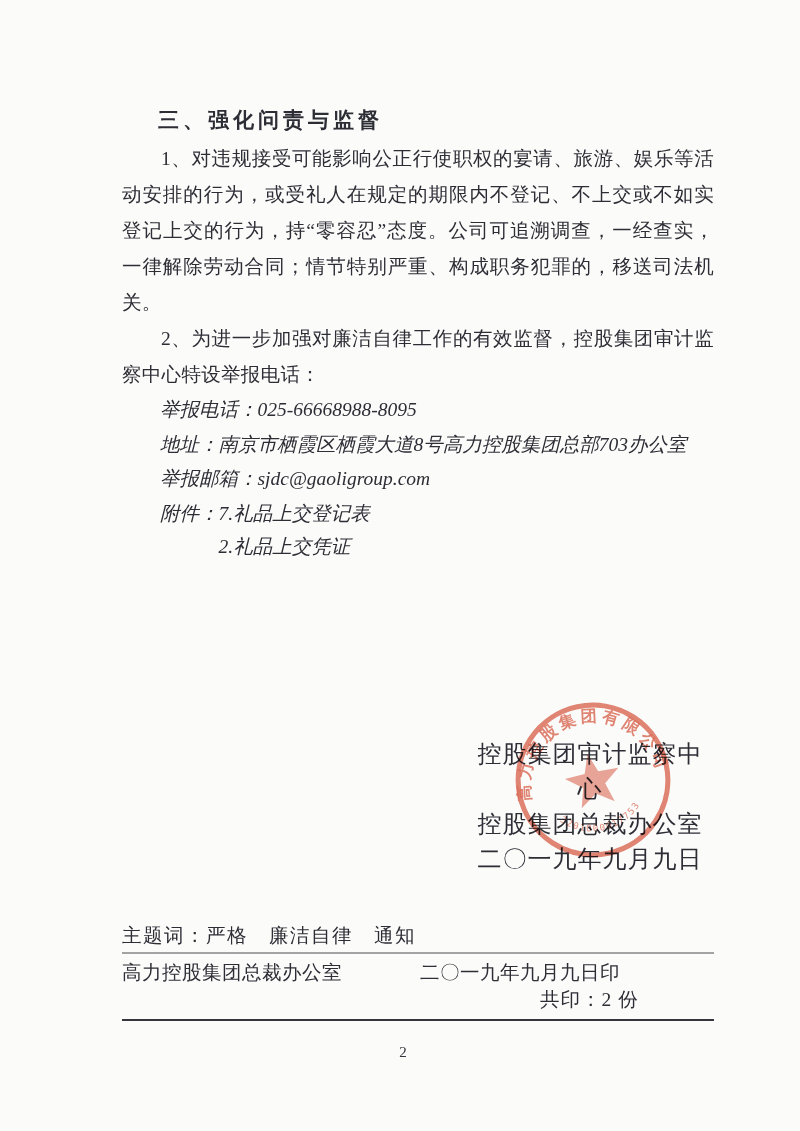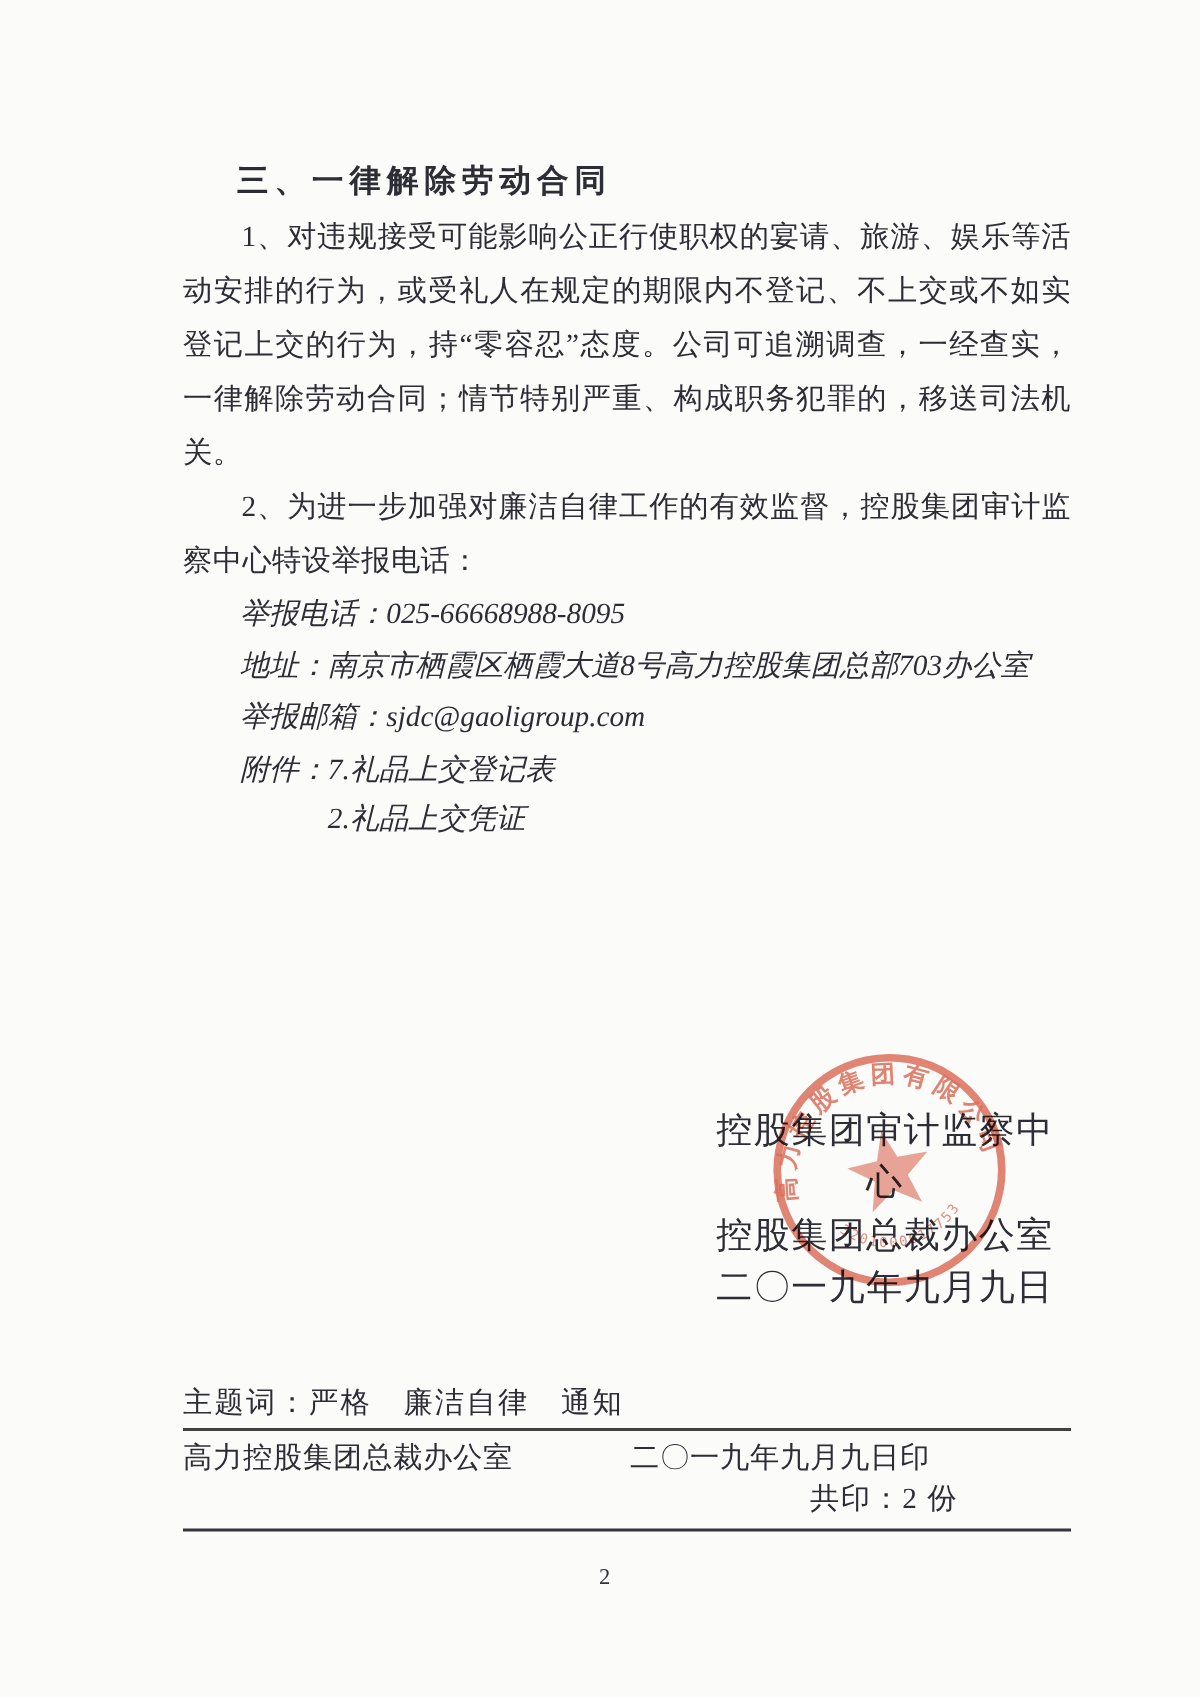--- a/index.html
+++ b/index.html
@@ -58,42 +58,42 @@
   .seal-num{fill:#d9573f;font-size:9px;letter-spacing:1.5px;opacity:.8;
     font-family:"DejaVu Sans Mono","Liberation Mono",monospace;}
 
   
   .footer{
     position:absolute;left:122px;top:922px;width:592px;
     font-size:19.5px;
   }
   .footer-subject{
     line-height:27px;padding-bottom:3px;
-    border-bottom:2px solid #404040;
+    border-bottom:2px solid #a3a3a3;
     letter-spacing:1.5px;
   }
   .footer-row2{position:relative;height:28px;margin-top:5px;line-height:28px;}
   .footer-issuer{position:absolute;left:0;top:0;letter-spacing:0.5px;}
   .footer-date{position:absolute;left:298px;top:0;letter-spacing:0.5px;}
   .footer-row3{position:relative;height:26px;line-height:26px;}
   .footer-copies{position:absolute;left:418px;top:0;letter-spacing:1px;}
   .footer-rule{border-top:2px solid #35353d;margin-top:6px;}
 
   
   .page-num{
     position:absolute;left:0;top:1044px;width:806px;
     text-align:center;font-size:15px;color:#33333b;
   }
 </style>
 </head>
 <body>
 
 <div class="page">
 
-  <div class="heading">三、一律解除劳动合同</div>
+  <div class="heading">三、强化问责与监督</div>
 
   <div class="body-col">
     <p>1、对违规接受可能影响公正行使职权的宴请、旅游、娱乐等活动安排的行为，或受礼人在规定的期限内不登记、不上交或不如实登记上交的行为，持“零容忍”态度。公司可追溯调查，一经查实，一律解除劳动合同；情节特别严重、构成职务犯罪的，移送司法机关。</p>
     <p>2、为进一步加强对廉洁自律工作的有效监督，控股集团审计监察中心特设举报电话：</p>
 
     <div class="contact-block">
       <div>举报电话：025-66668988-8095</div>
       <div>地址：南京市栖霞区栖霞大道8号高力控股集团总部703办公室</div>
       <div>举报邮箱：sjdc@gaoligroup.com</div>
 

